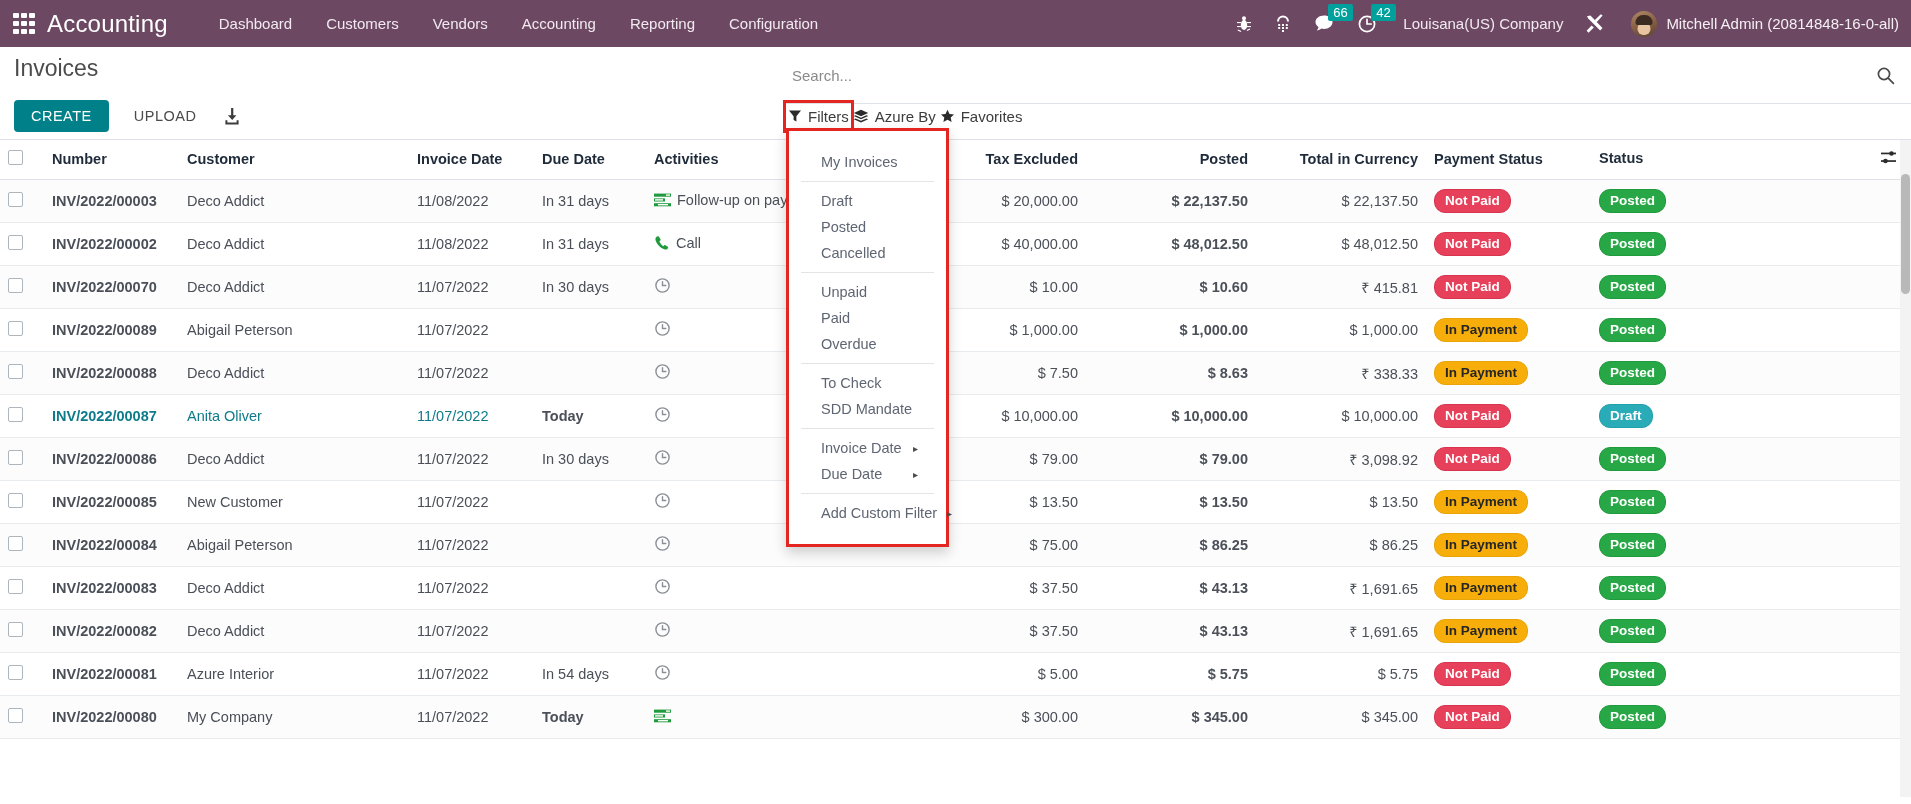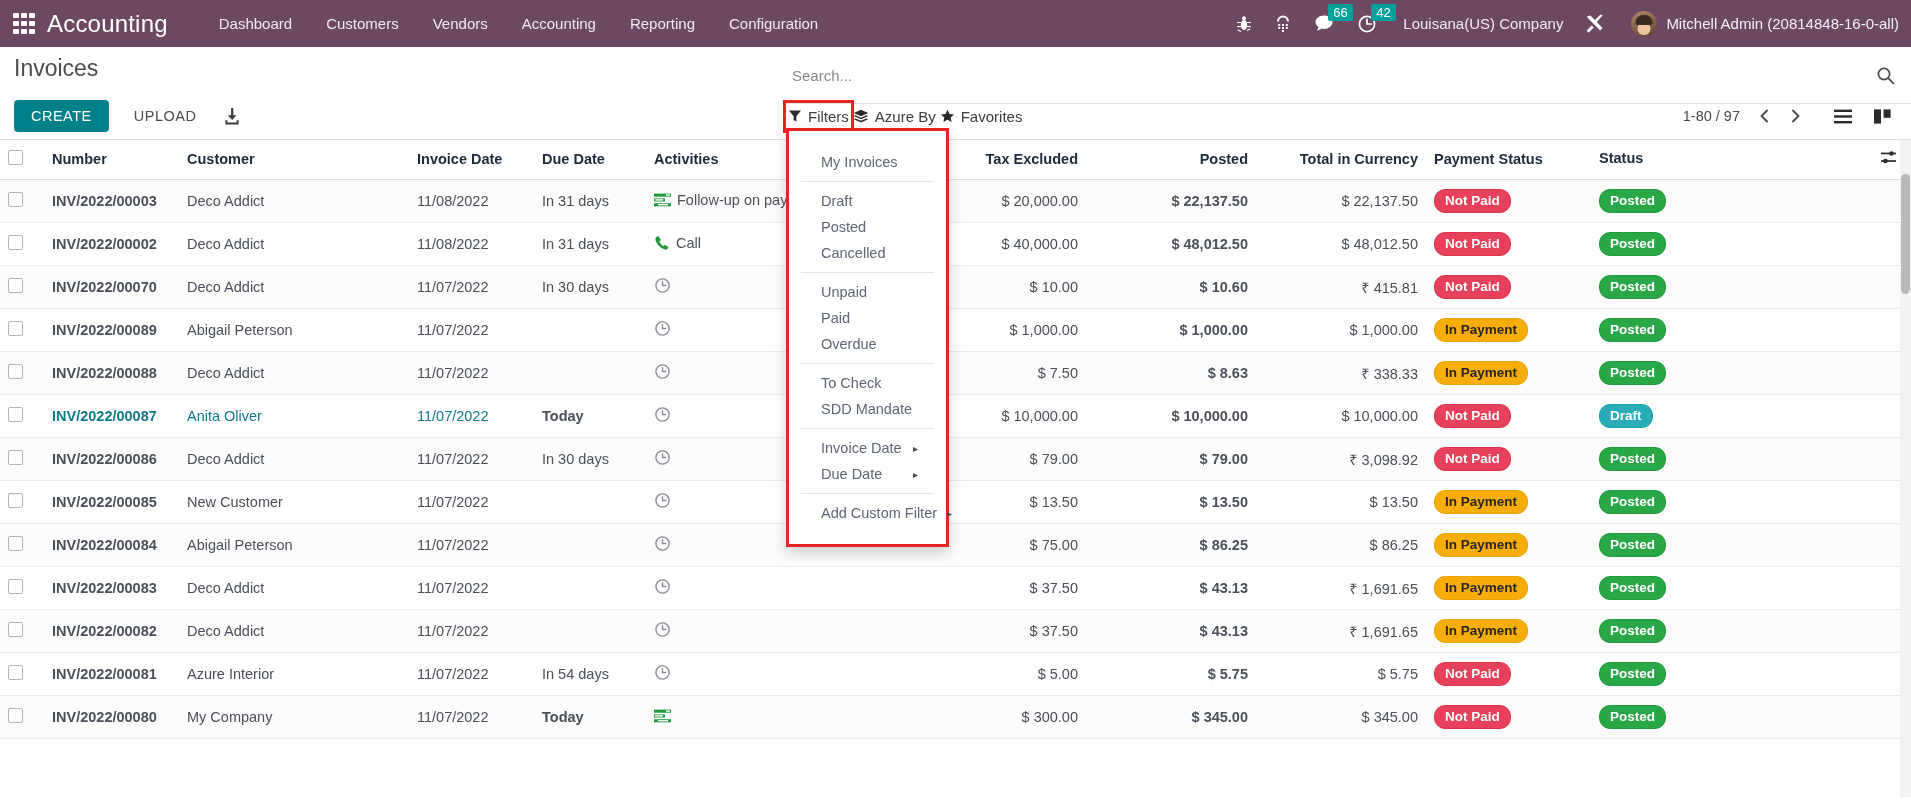--- a/index.html
+++ b/index.html
@@ -276,47 +276,20 @@
         <span>Azure By</span>
       </div>
       <div class="fb-item">
         <svg width="15" height="14" viewBox="0 0 15 14" fill="#2b2b2b">
           <path d="M7.5.8 9.5 5l4.5.5-3.3 3.1.9 4.5-4.1-2.3-4.1 2.3.9-4.5L1 5.5 5.5 5z"></path>
         </svg>
         <span>Favorites</span>
       </div>
     </div>
 
-    <div class="pager-zone">
-      <span class="pager-label">1-80 / 97</span>
-      <span class="pg-btn">
-        <svg width="13" height="16" viewBox="0 0 13 16" fill="none" stroke="#4b4b4b" stroke-width="1.9" stroke-linecap="round" stroke-linejoin="round">
-          <path d="M9 2.5 3.5 8 9 13.5"></path>
-        </svg>
-      </span>
-      <span class="pg-btn">
-        <svg width="13" height="16" viewBox="0 0 13 16" fill="none" stroke="#4b4b4b" stroke-width="1.9" stroke-linecap="round" stroke-linejoin="round">
-          <path d="M4 2.5 9.5 8 4 13.5"></path>
-        </svg>
-      </span>
-      <span class="vb-sep"></span>
-      <span class="view-btn active">
-        <svg width="20" height="17" viewBox="0 0 20 17" fill="#2b2b2b">
-          <rect x="1" y="1.6" width="18" height="2.4"></rect>
-          <rect x="1" y="7.3" width="18" height="2.4"></rect>
-          <rect x="1" y="13" width="18" height="2.4"></rect>
-        </svg>
-      </span>
-      <span class="view-btn">
-        <svg width="19" height="17" viewBox="0 0 19 17" fill="#2b2b2b">
-          <rect x="1" y="1.4" width="7" height="14.2"></rect>
-          <rect x="10.6" y="1.4" width="7" height="8.4"></rect>
-        </svg>
-      </span>
-    </div>
   </div>
 </div>
 
 <div class="filters-dropdown">
   <div class="fd-group">
     <div class="fd-item">
       <span>My Invoices</span>
     </div>
   </div>
   <div class="fd-group">

